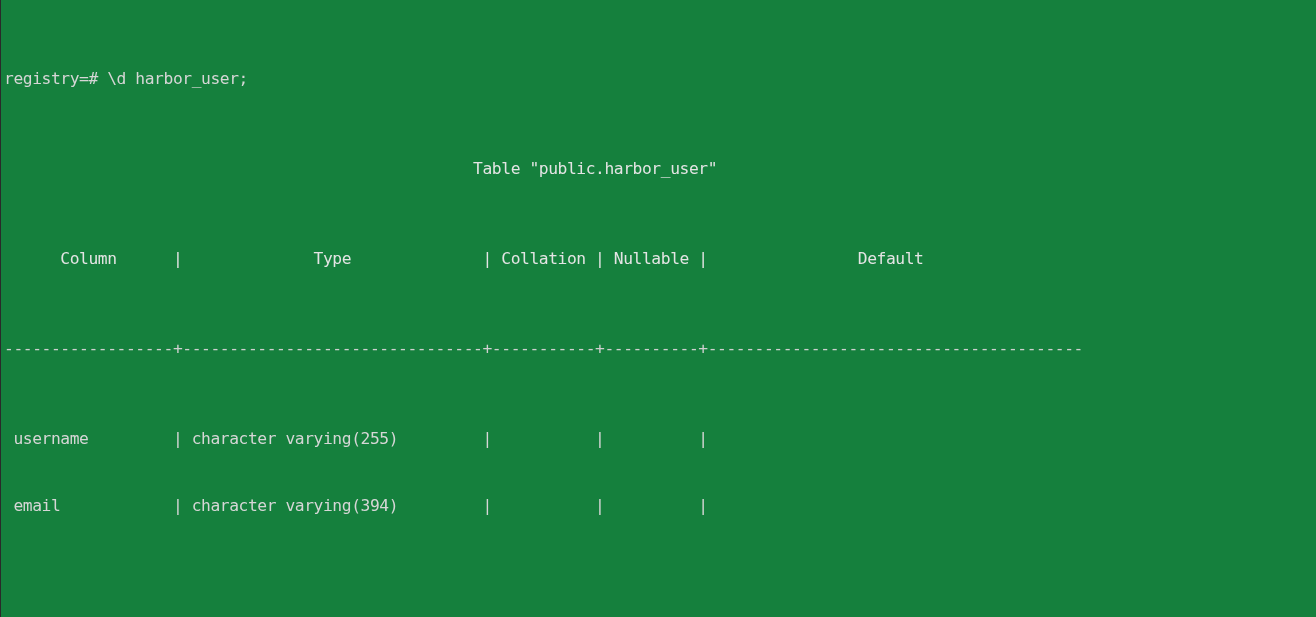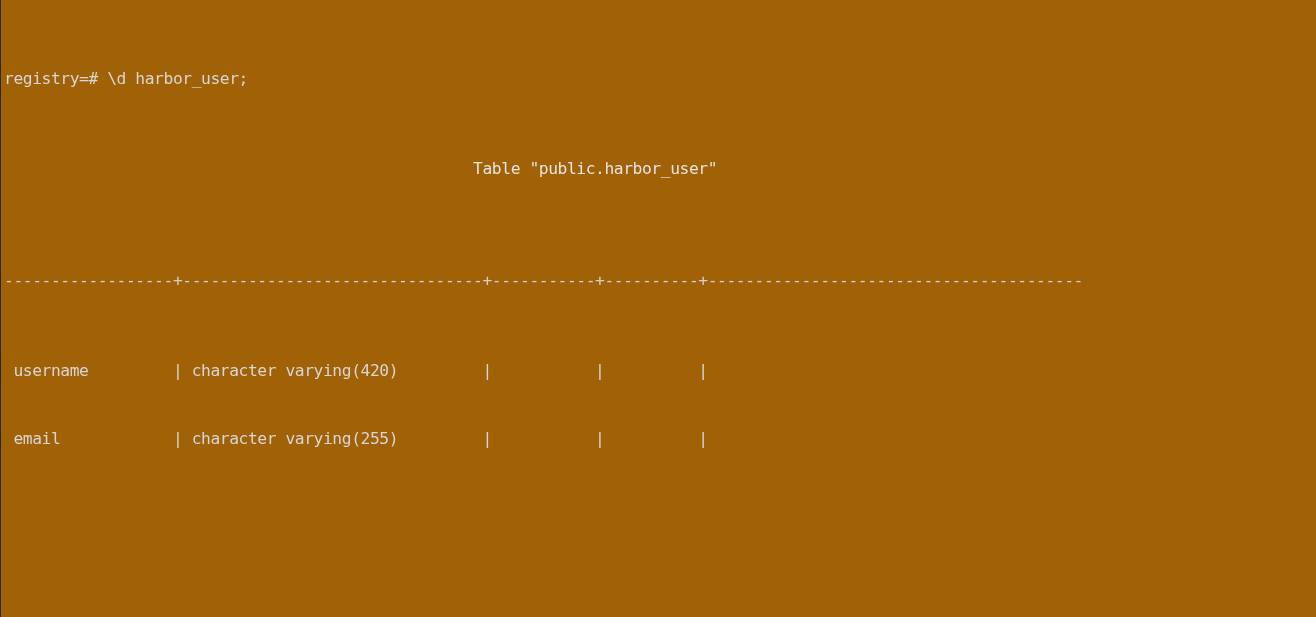--- a/index.html
+++ b/index.html
@@ -4,21 +4,21 @@
 <style>
   html, body {
     margin: 0;
     padding: 0;
     background: #000000;
   }
   #terminal {
     position: relative;
     width: 1316px;
     height: 617px;
-    background: #a16207;
+    background: #15803d;
     overflow: hidden;
     box-sizing: border-box;
   }
   
   #terminal::before {
     content: "";
     position: absolute;
     left: 0;
     top: 0;
     width: 1px;
@@ -50,25 +50,26 @@
 </head>
 <body>
 
 <div id="terminal">
   <div id="screen">
 
     <span class="line">registry=# \d harbor_user;</span>
 
     <span class="line hdr">                                                  Table "public.harbor_user"</span>
 
+    <span class="line hdr">      Column      |              Type              | Collation | Nullable |                Default                 </span>
 
     <span class="line rule">------------------+--------------------------------+-----------+----------+----------------------------------------</span>
 
-    <span class="line"> username         | character varying(420)         |           |          | </span>
-    <span class="line"> email            | character varying(255)         |           |          | </span>
+    <span class="line"> username         | character varying(255)         |           |          | </span>
+    <span class="line"> email            | character varying(394)         |           |          | </span>
     
     
     
     
     
     
     
     
     
     

